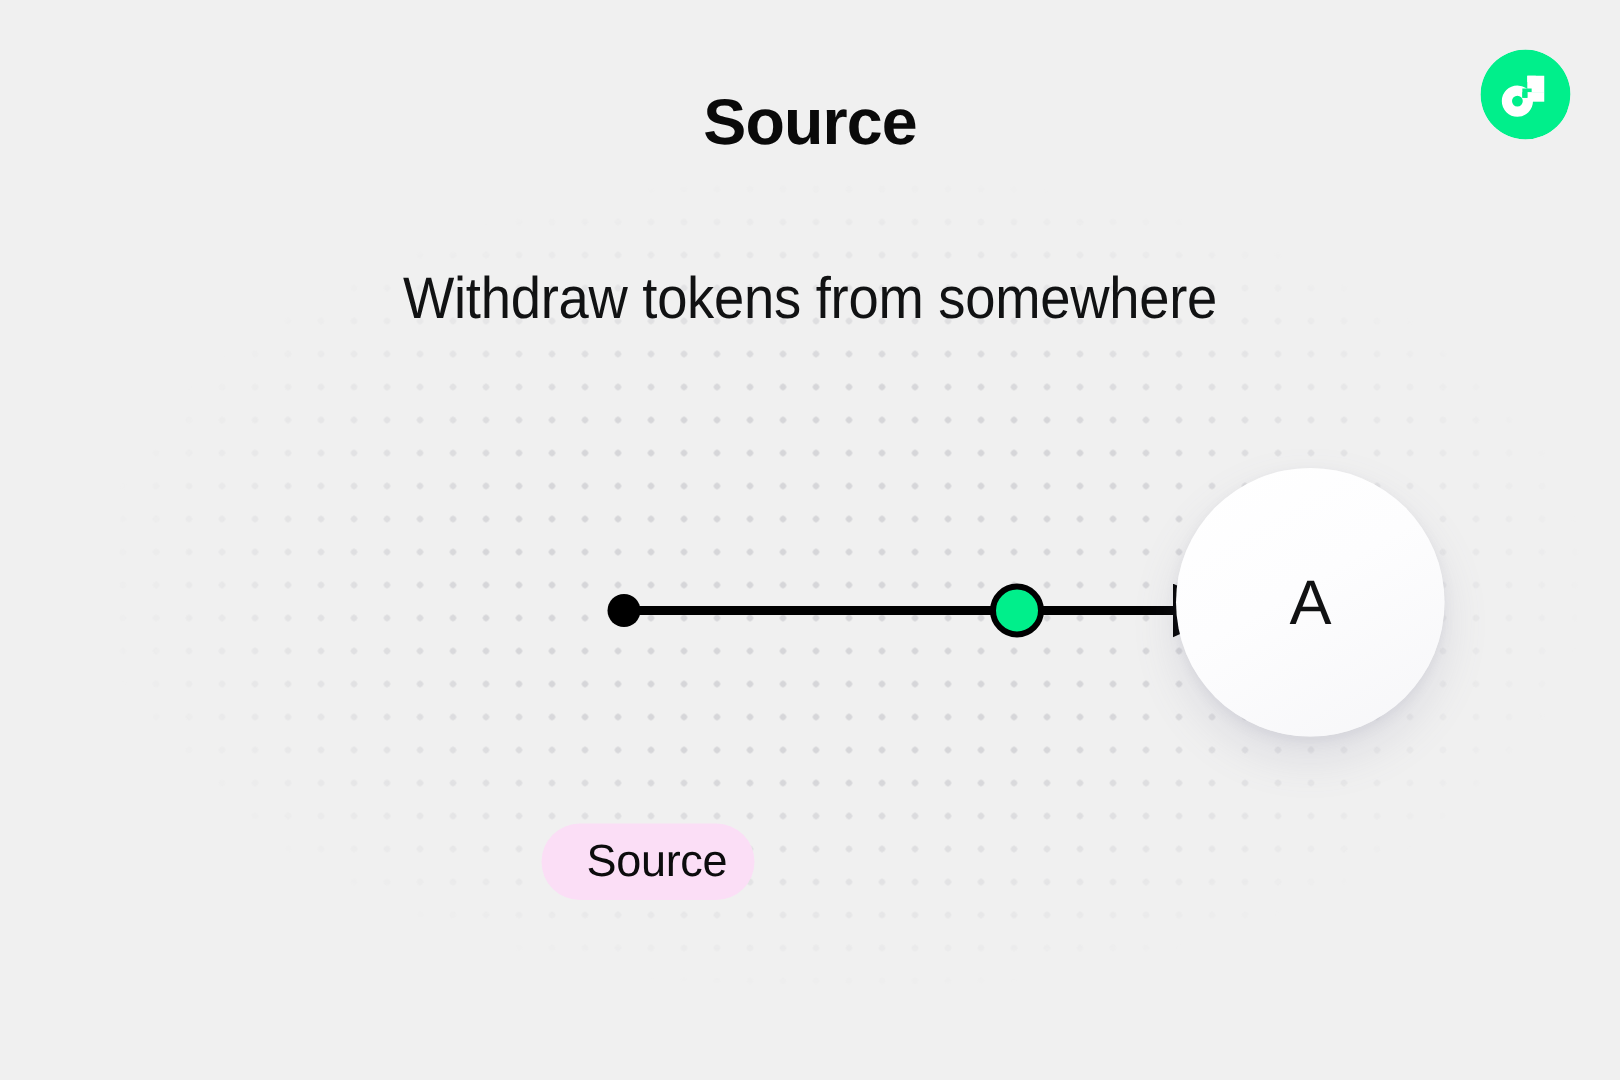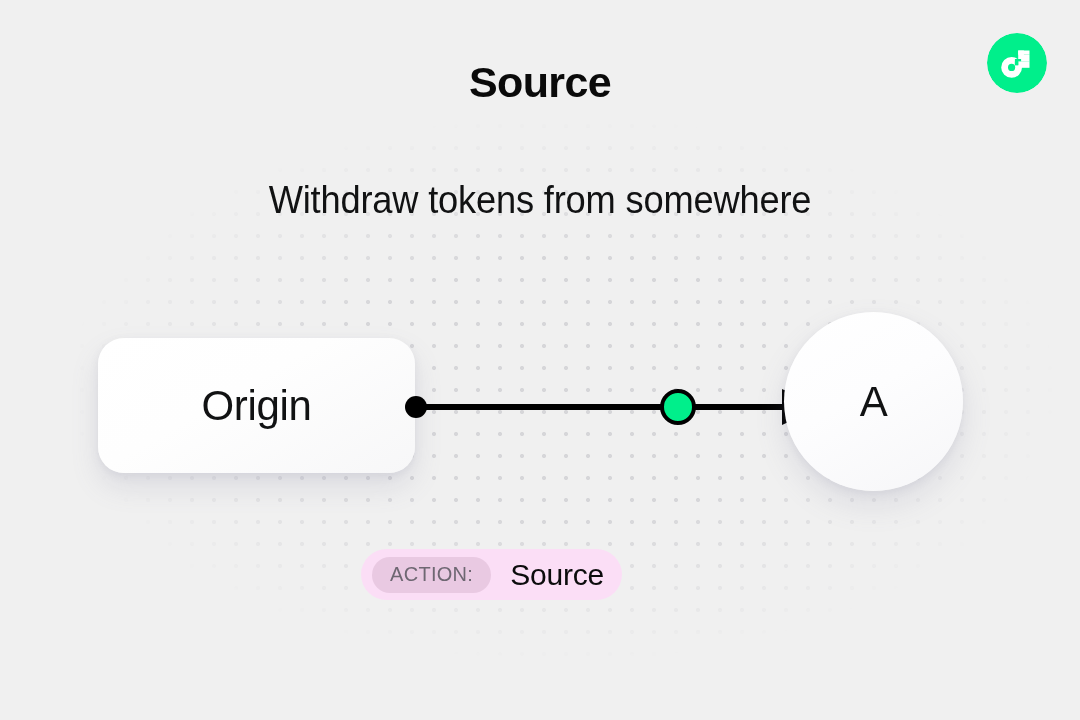--- a/index.html
+++ b/index.html
@@ -147,37 +147,33 @@
   <path d="M42.5 17.5 H31.2 V28.5 H42.5 V21.7 H36.9 V17.5 Z" fill="#FFFFFF"></path>
   <rect x="31.2" y="17.5" width="11.3" height="4.2" fill="#FFFFFF"></rect>
   <path d="M24.6 24.0 a10.4 10.4 0 1 0 0 20.8 a10.4 10.4 0 0 0 0 -20.8 Z m0 14.0 a3.6 3.6 0 1 1 0 -7.2 a3.6 3.6 0 0 1 0 7.2 Z" fill="#FFFFFF"></path>
   <rect x="27.9" y="26.0" width="6.2" height="6.2" fill="#00EF8B"></rect>
   <rect x="31.2" y="28.4" width="11.3" height="6.4" fill="#FFFFFF"></rect>
   <rect x="27.9" y="28.4" width="3.4" height="3.8" fill="#00EF8B"></rect>
 </svg>
 
 <div id="diagram">
 
-  <div id="origin-node">
-    <span class="node-label">Origin</span>
-  </div>
 
   <svg id="edge-svg" aria-hidden="true">
     <defs>
       <marker id="arrowhead" markerWidth="7" markerHeight="7" refX="0.2" refY="3" orient="auto">
         <path d="M0,0 L6.6,3 L0,6 Z" fill="#000000"></path>
       </marker>
     </defs>
     <line x1="16" y1="27" x2="383" y2="27" stroke="#000000" stroke-width="6" marker-end="url(#arrowhead)"></line>
     <circle cx="16" cy="27" r="11" fill="#000000"></circle>
     <circle cx="278" cy="27" r="16" fill="#00EF8B" stroke="#000000" stroke-width="4"></circle>
   </svg>
 
   <div id="account-node-a">
     <span class="node-label">A</span>
   </div>
 
 </div>
 
 <div id="action-badge">
-  <span id="action-badge-key">ACTION:</span>
   <span id="action-badge-value">Source</span>
 </div>
 
 </body></html>

